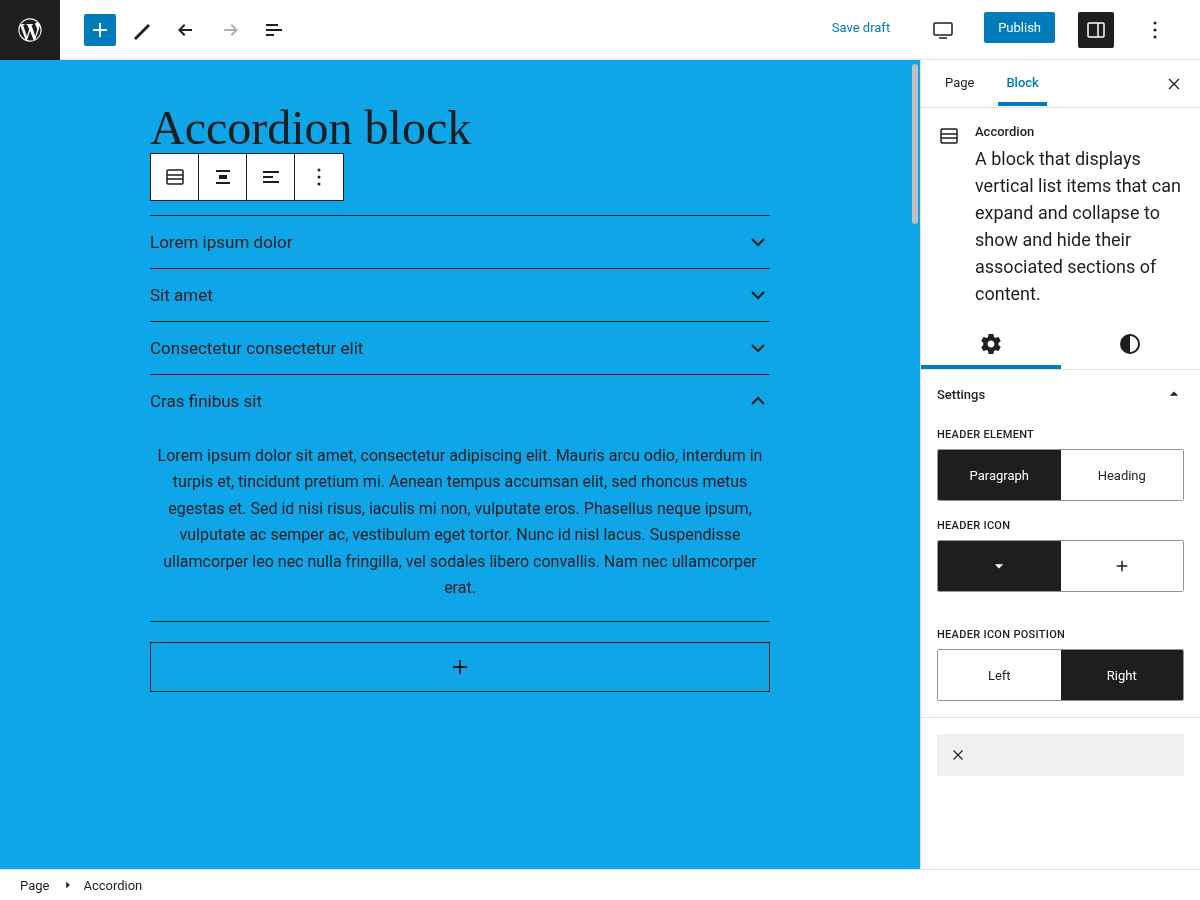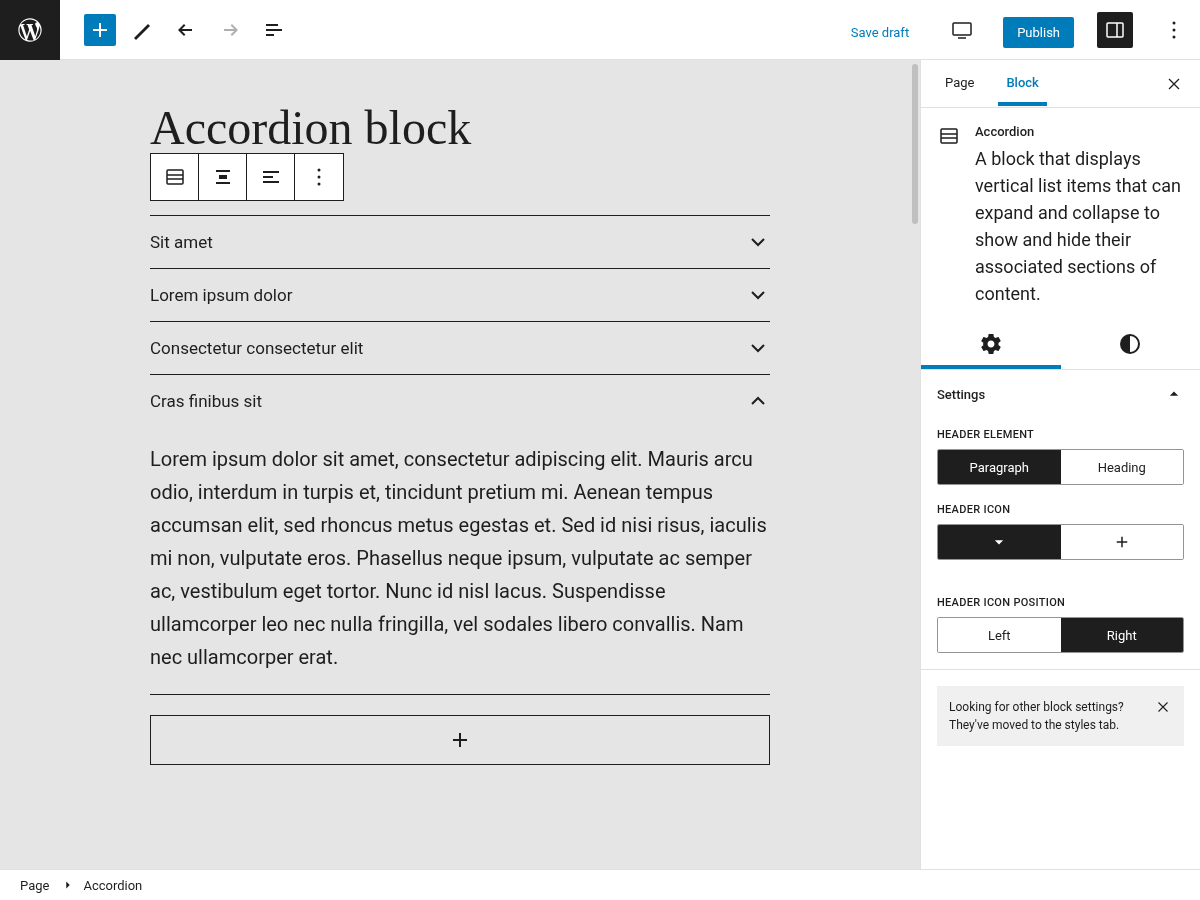--- a/index.html
+++ b/index.html
@@ -4,45 +4,45 @@
 <style>
 * { box-sizing: border-box; margin: 0; padding: 0; }
 body { font-family: -apple-system, BlinkMacSystemFont, "Segoe UI", Roboto, sans-serif; font-size: 13px; color: #1e1e1e; background: #fff; width: 1200px; height: 900px; overflow: hidden; }
 
 
 .top-toolbar { height: 60px; display: flex; align-items: center; background: #fff; border-bottom: 1px solid #e0e0e0; }
 .wp-logo { width: 60px; height: 60px; background: #1e1e1e; display: flex; align-items: center; justify-content: center; }
 .toolbar-group-left { display: flex; align-items: center; gap: 8px; padding-left: 24px; }
 .add-block-btn { width: 32px; height: 32px; background: #007cba; border-radius: 2px; display: flex; align-items: center; justify-content: center; cursor: pointer; }
 .tool-btn { width: 36px; height: 36px; display: flex; align-items: center; justify-content: center; cursor: pointer; border-radius: 2px; }
-.toolbar-right { margin-left: auto; display: flex; align-items: flex-end; gap: 23px; padding-right: 8px; }
+.toolbar-right { margin-left: auto; display: flex; align-items: flex-start; gap: 23px; padding-right: 27px; }
 .save-draft { color: #007cba; font-size: 13px; padding: 8px 12px; cursor: pointer; }
 .publish-btn { background: #007cba; color: #fff; padding: 8px 14px; border-radius: 2px; font-size: 13px; cursor: pointer; }
 .sidebar-toggle { width: 36px; height: 36px; background: #1e1e1e; border-radius: 2px; display: flex; align-items: center; justify-content: center; }
 
 
 .main-container { display: flex; height: 809px; }
-.editor-canvas { flex: 1; background: #e5e5e5; padding: 40px 0 0 0; position: relative; overflow: hidden; }
+.editor-canvas { flex: 1; background: #0ea5e9; padding: 40px 0 0 0; position: relative; overflow: hidden; }
 .editor-scrollbar { position: absolute; right: 0; top: 0; width: 10px; height: 100%; }
 .editor-scrollbar::before { content: ""; position: absolute; left: 2px; top: 4px; width: 6px; height: 160px; background: #c0c0c0; border-radius: 3px; }
 .canvas-content { margin: 0 auto; max-width: 780px; padding: 0 80px; }
 .page-title { font-family: Georgia, serif; font-size: 48px; font-weight: 400; color: #1e1e1e; margin-bottom: 0; }
 
 
 .block-toolbar-wrap { position: relative; height: 48px; margin-bottom: 12px; }
 .block-toolbar { position: absolute; top: -2px; left: 0; display: flex; background: #fff; border: 1px solid #1e1e1e; }
 .block-toolbar-btn { width: 48px; height: 46px; display: flex; align-items: center; justify-content: center; border-right: 1px solid #1e1e1e; cursor: pointer; }
 .block-toolbar-btn:last-child { border-right: none; }
 
 
 .accordion-item { border-top: 1px solid #1e1e1e; }
 .accordion-item:last-of-type { border-bottom: 1px solid #1e1e1e; }
 .accordion-header { display: flex; align-items: center; justify-content: space-between; padding: 14px 0; cursor: pointer; }
 .accordion-title { font-size: 17px; color: #1e1e1e; }
-.accordion-body { padding: 16px 0 20px 0; font-size: 20px; line-height: 1.65; color: #1e1e1e; }
+.accordion-body { padding: 16px 0 20px 0; font-size: 16px; line-height: 1.65; color: #1e1e1e; }
 .add-row { border: 1px solid #1e1e1e; height: 50px; display: flex; align-items: center; justify-content: center; margin-top: 20px; cursor: pointer; }
 
 
 .sidebar { width: 280px; background: #fff; border-left: 1px solid #e0e0e0; display: flex; flex-direction: column; }
 .sidebar-tabs { display: flex; align-items: center; height: 48px; border-bottom: 1px solid #e0e0e0; padding: 0 16px; }
 .sidebar-tab { padding: 14px 8px 12px 8px; font-size: 13px; color: #1e1e1e; cursor: pointer; margin-right: 16px; border-bottom: 4px solid transparent; }
 .sidebar-tab.active { color: #007cba; font-weight: 500; border-bottom-color: #007cba; }
 .sidebar-close { margin-left: auto; cursor: pointer; }
 
 .block-info { padding: 16px; display: flex; gap: 14px; }
@@ -52,21 +52,21 @@
 
 .sub-tabs { display: flex; border-bottom: 1px solid #e0e0e0; }
 .sub-tab { flex: 1; height: 46px; display: flex; align-items: center; justify-content: center; border-bottom: 4px solid transparent; cursor: pointer; }
 .sub-tab.active { border-bottom-color: #007cba; }
 
 .panel-section { border-bottom: 1px solid #e0e0e0; }
 .panel-header { padding: 14px 16px; display: flex; align-items: center; justify-content: space-between; cursor: pointer; font-size: 13px; font-weight: 500; }
 .panel-body { padding: 0 16px 16px 16px; }
 .field-label { font-size: 11px; font-weight: 500; text-transform: uppercase; letter-spacing: 0.3px; margin: 10px 0 8px 0; }
 .toggle-group { display: flex; border: 1px solid #949494; border-radius: 2px; overflow: hidden; }
-.toggle-btn { flex: 1; height: 34px; display: flex; align-items: center; justify-content: center; font-size: 13px; cursor: pointer; background: #fff; color: #1e1e1e; }
+.toggle-btn { flex: 1; height: 50px; display: flex; align-items: center; justify-content: center; font-size: 13px; cursor: pointer; background: #fff; color: #1e1e1e; }
 .toggle-btn.active { background: #1e1e1e; color: #fff; }
 
 .notice { margin: 16px; padding: 12px; background: #f0f0f0; font-size: 12px; display: flex; justify-content: space-between; align-items: flex-start; gap: 12px; line-height: 1.5; }
 
 
 .footer { height: 31px; display: flex; align-items: center; padding: 0 20px; font-size: 13px; color: #1e1e1e; background: #fff; border-top: 1px solid #e0e0e0; }
 .footer .crumb { margin-right: 4px; }
 .footer .sep { margin: 0 8px; }
 
 svg { display: block; }
@@ -161,51 +161,51 @@
             <svg width="24" height="24" viewBox="0 0 24 24" fill="#1e1e1e">
                 <circle cx="12" cy="5" r="1.5"></circle>
                 <circle cx="12" cy="12" r="1.5"></circle>
                 <circle cx="12" cy="19" r="1.5"></circle>
               </svg>
           </div>
         </div>
       </div>
 
       <div id="accordion-list">
+          <div class="accordion-item">
+            <div class="accordion-header">
+              <span class="accordion-title">Lorem ipsum dolor</span>
+              <span>
+                <svg width="24" height="24" viewBox="0 0 24 24" fill="none" stroke="#1e1e1e" stroke-width="2">
+                  <path d="M6 9l6 6 6-6"></path>
+                </svg>
+              </span>
+            </div>
+          </div>
           <div class="accordion-item">
             <div class="accordion-header">
               <span class="accordion-title">Sit amet</span>
               <span>
                 <svg width="24" height="24" viewBox="0 0 24 24" fill="none" stroke="#1e1e1e" stroke-width="2">
                   <path d="M6 9l6 6 6-6"></path>
                 </svg>
               </span>
             </div>
           </div>
           <div class="accordion-item">
             <div class="accordion-header">
-              <span class="accordion-title">Lorem ipsum dolor</span>
-              <span>
-                <svg width="24" height="24" viewBox="0 0 24 24" fill="none" stroke="#1e1e1e" stroke-width="2">
-                  <path d="M6 9l6 6 6-6"></path>
-                </svg>
-              </span>
-            </div>
-          </div>
-          <div class="accordion-item">
-            <div class="accordion-header">
               <span class="accordion-title">Consectetur consectetur elit</span>
               <span>
                 <svg width="24" height="24" viewBox="0 0 24 24" fill="none" stroke="#1e1e1e" stroke-width="2">
                   <path d="M6 9l6 6 6-6"></path>
                 </svg>
               </span>
             </div>
           </div>
-          <div class="accordion-item" style="border-bottom: 1px solid rgb(30, 30, 30);">
+          <div class="accordion-item" style="border-bottom: 1px solid rgb(30, 30, 30); text-align: center;">
             <div class="accordion-header">
               <span class="accordion-title">Cras finibus sit</span>
               <span>
                 <svg width="24" height="24" viewBox="0 0 24 24" fill="none" stroke="#1e1e1e" stroke-width="2">
                   <path d="M6 15l6-6 6 6"></path>
                 </svg>
               </span>
             </div>
             <div class="accordion-body">Lorem ipsum dolor sit amet, consectetur adipiscing elit. Mauris arcu odio, interdum in turpis et, tincidunt pretium mi. Aenean tempus accumsan elit, sed rhoncus metus egestas et. Sed id nisi risus, iaculis mi non, vulputate eros. Phasellus neque ipsum, vulputate ac semper ac, vestibulum eget tortor. Nunc id nisl lacus. Suspendisse ullamcorper leo nec nulla fringilla, vel sodales libero convallis. Nam nec ullamcorper erat.</div>
           </div>
@@ -288,21 +288,20 @@
         <div class="field-label" style="margin-top:36px">Header icon position</div>
         <div class="toggle-group">
           <div class="toggle-btn">Left</div>
           <div class="toggle-btn active">Right</div>
         </div>
       </div>
     </div>
 
 
     <div class="notice">
-      <span>Looking for other block settings? They've moved to the styles tab.</span>
       <span>
         <svg width="18" height="18" viewBox="0 0 24 24">
             <path d="M6 6l12 12M6 18L18 6" stroke="#1e1e1e" stroke-width="1.5"></path>
           </svg>
       </span>
     </div>
   </div>
 </div>
 
 <div class="footer">

